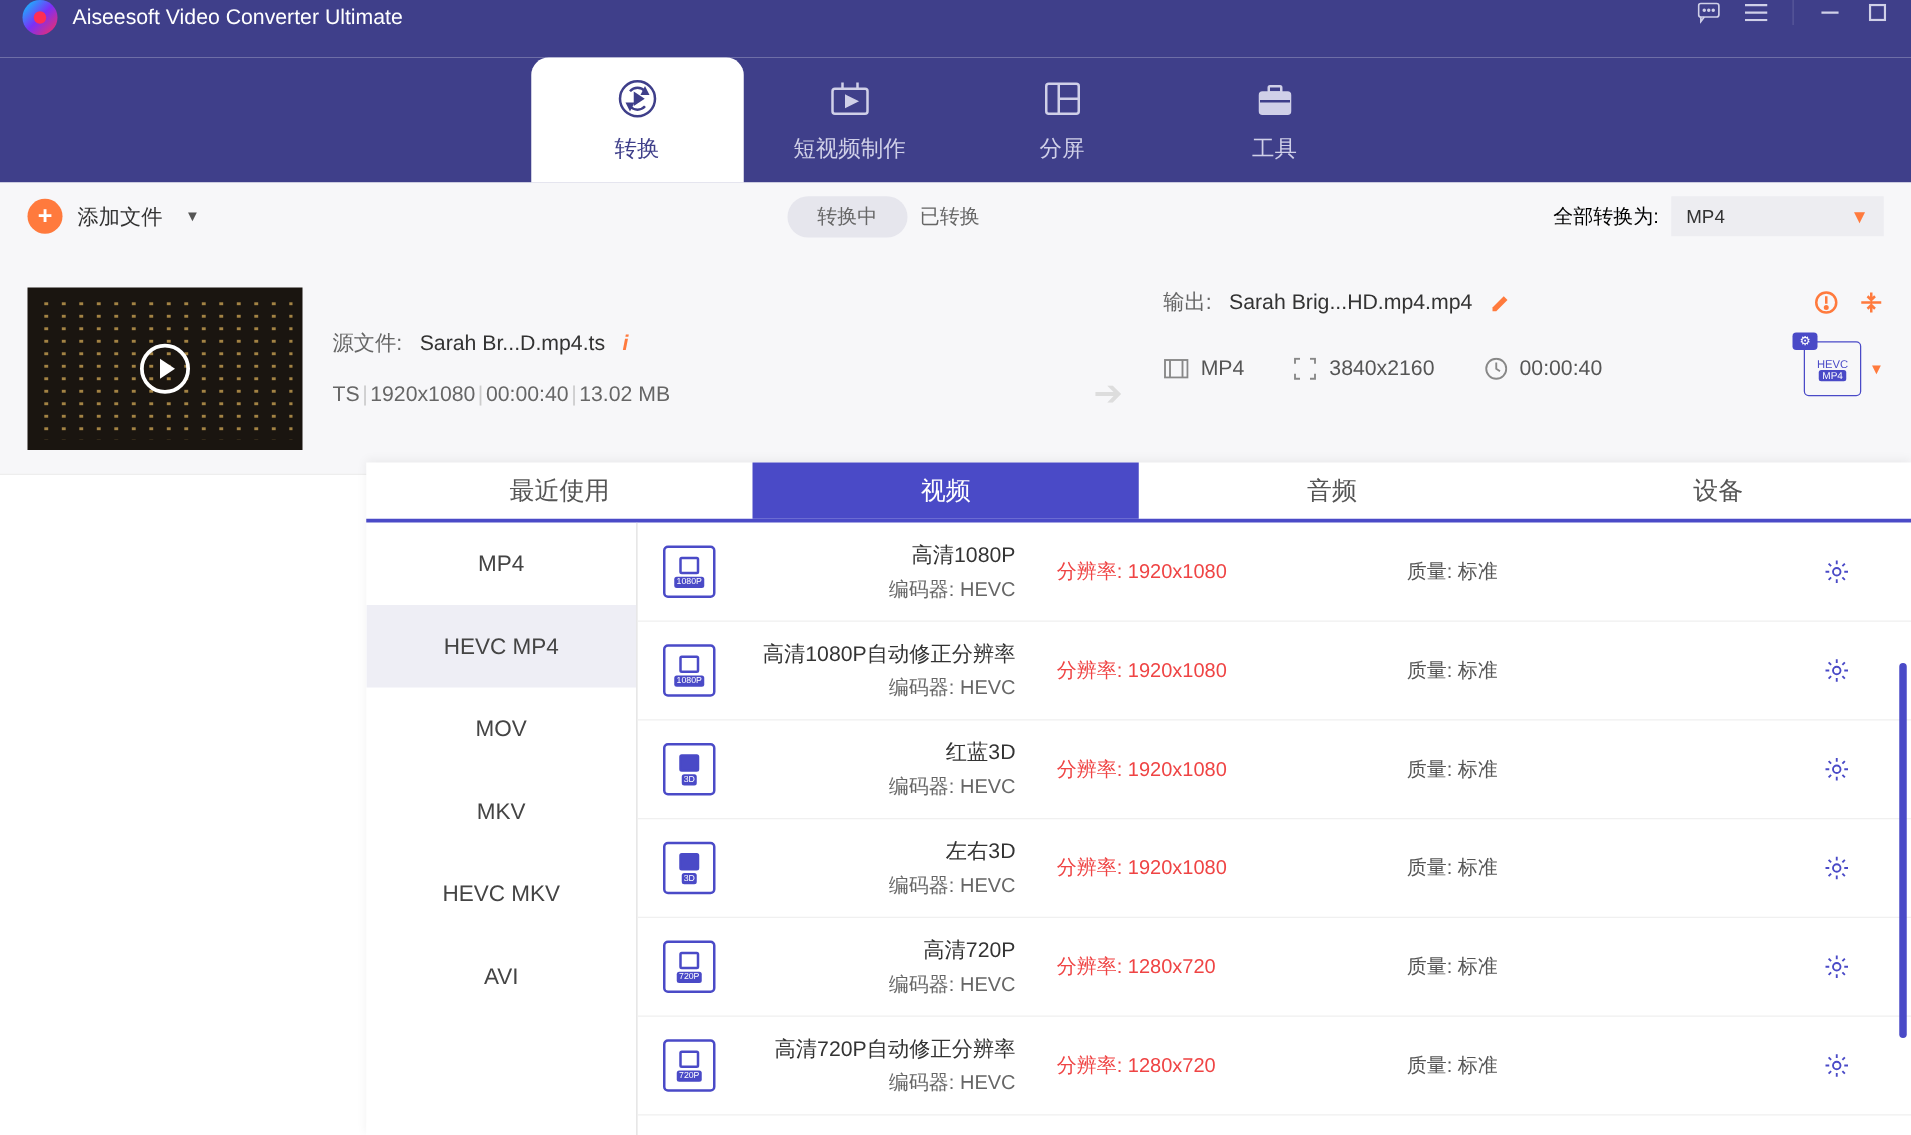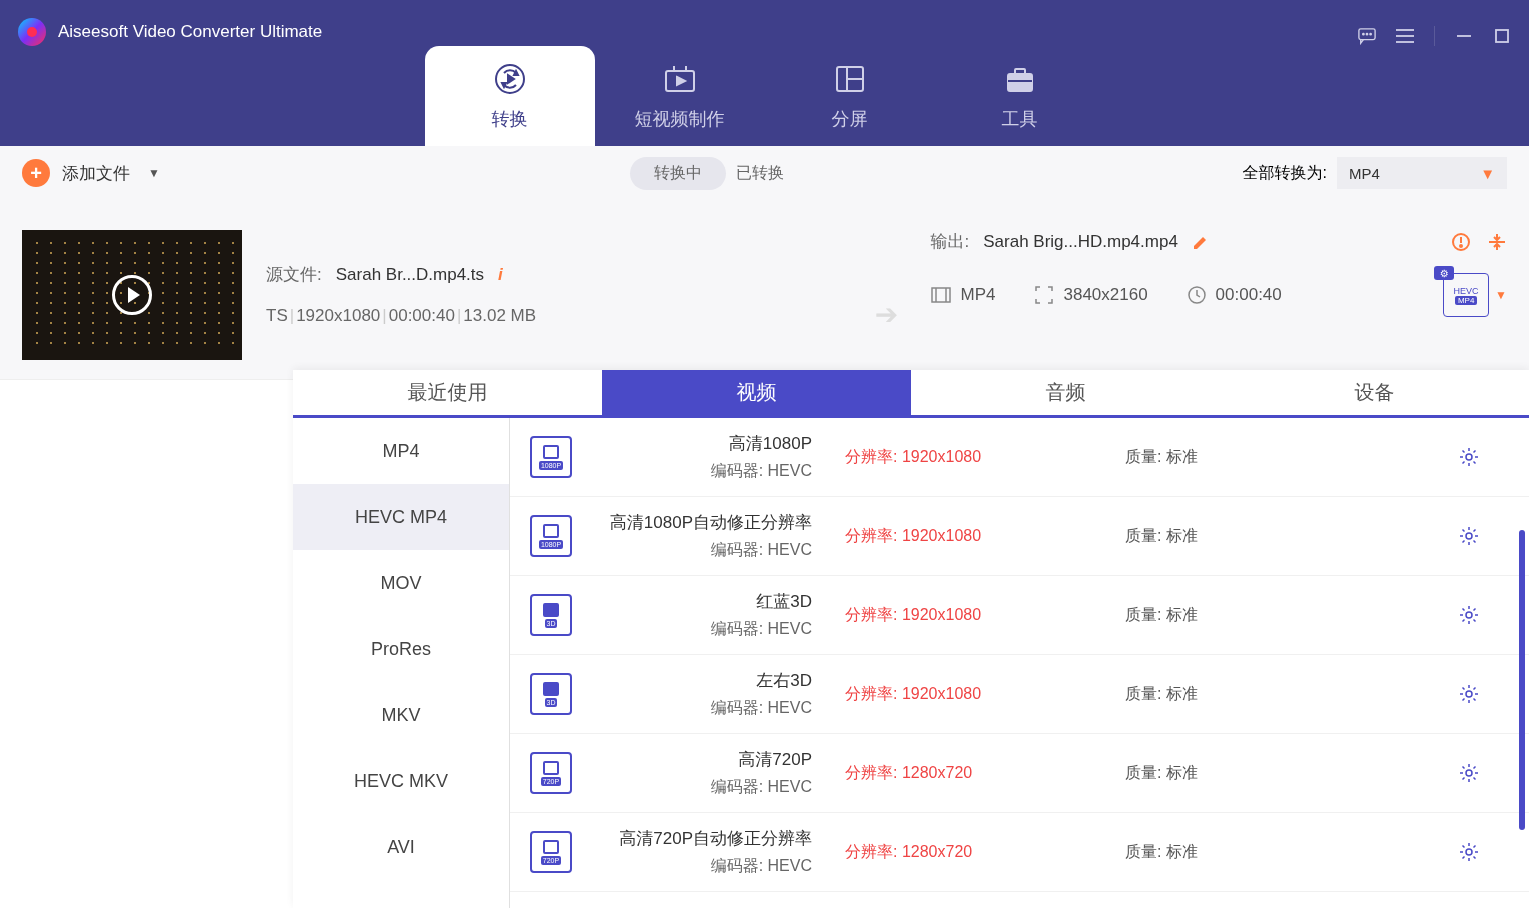--- a/index.html
+++ b/index.html
@@ -1,18 +1,18 @@
 <!DOCTYPE html>
 <html><head>
 <meta charset="utf-8">
 <style>
 * { margin: 0; padding: 0; box-sizing: border-box; font-family: "Microsoft YaHei", Arial, sans-serif; }
 body { width: 1529px; height: 908px; background: #fff; overflow: hidden; }
 
-.titlebar { height: 46px; background: #3f3f8a; display: flex; align-items: flex-end; padding: 0 18px; color: #fff; }
+.titlebar { height: 46px; background: #3f3f8a; display: flex; align-items: flex-start; padding: 0 18px; color: #fff; }
 .logo-wrap { display: flex; align-items: center; gap: 12px; }
 .logo-icon { width: 28px; height: 28px; border-radius: 50%; background: linear-gradient(135deg, #00d4ff 0%, #7b2ff7 50%, #ff2d55 100%); position: relative; }
 .logo-icon::after { content: ''; position: absolute; top: 50%; left: 50%; width: 10px; height: 10px; background: #ff2d55; border-radius: 50%; transform: translate(-50%, -50%); }
 .titlebar-title { font-size: 17px; font-weight: 400; }
 .titlebar-right { margin-left: auto; display: flex; align-items: center; gap: 20px; }
 .titlebar-icon { width: 18px; height: 18px; display: flex; align-items: center; justify-content: center; cursor: pointer; color: #d0d0e8; }
 .titlebar-sep { width: 1px; height: 20px; background: #5a5a9a; }
 
 .navbar { height: 100px; background: #3f3f8a; display: flex; justify-content: center; align-items: flex-end; text-align: center; }
 .nav-tab { width: 170px; height: 100px; display: flex; flex-direction: column; align-items: center; justify-content: center; gap: 10px; color: #d0d0e8; cursor: pointer; font-size: 18px; }
@@ -272,21 +272,20 @@
       <div class="dd-tab">最近使用</div>
       <div class="dd-tab active">视频</div>
       <div class="dd-tab">音频</div>
       <div class="dd-tab">设备</div>
     </div>
     <div class="dd-body">
       <div class="dd-sidebar" id="dd-sidebar">
           <div class="dd-side-item">MP4</div>
           <div class="dd-side-item active">HEVC MP4</div>
           <div class="dd-side-item">MOV</div>
-          <div class="dd-side-item">ProRes</div>
           <div class="dd-side-item">MKV</div>
           <div class="dd-side-item">HEVC MKV</div>
           <div class="dd-side-item">AVI</div>
         </div>
       <div class="dd-list" id="dd-list">
         <div class="dd-scrollbar"></div>
       <div class="dd-option">
     <div class="dd-opt-icon ">
       <div class="ico-top"></div>
       <div class="ico-lbl">1080P</div>

